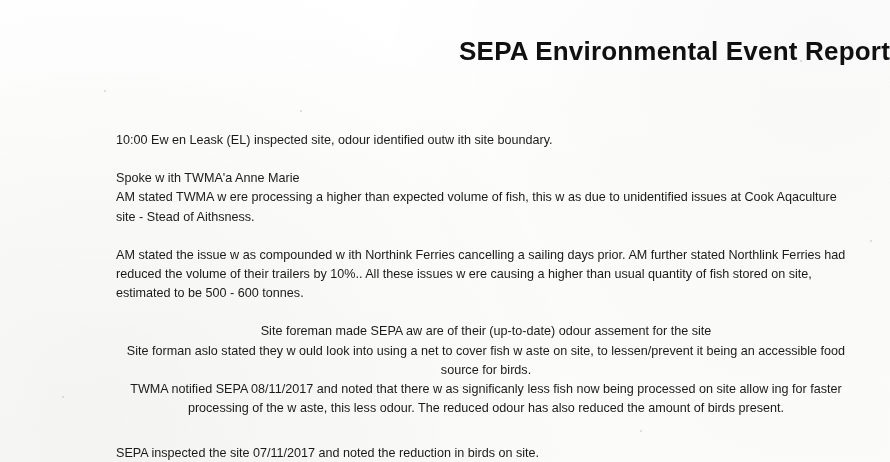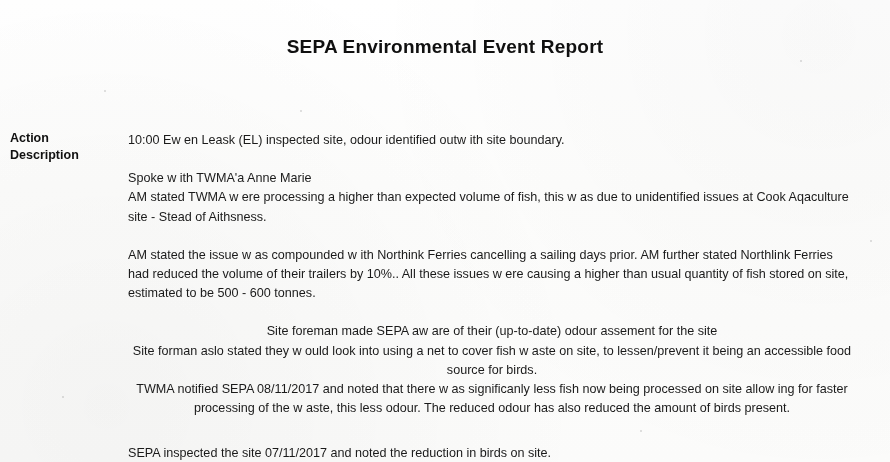--- a/index.html
+++ b/index.html
@@ -22,22 +22,22 @@
     background:
       radial-gradient(circle at 12% 88%, rgba(0,0,0,0.030) 0%, rgba(0,0,0,0) 55%),
       radial-gradient(circle at 92% 8%, rgba(0,0,0,0.022) 0%, rgba(0,0,0,0) 50%),
       linear-gradient(180deg, #ffffff 0%, #fdfdfc 40%, #fbfbfa 100%);
   }
   .doc-title {
     position: absolute;
     left: 0;
     right: 0;
     top: 36px;
-    text-align: center;
-    font-size: 19px;
+    text-align: right;
+    font-size: 26px;
     font-weight: bold;
     letter-spacing: 0.2px;
     color: #101010;
   }
   .label-block {
     position: absolute;
     left: 10px;
     top: 130px;
     width: 95px;
     font-size: 12.5px;
@@ -51,21 +51,21 @@
   .body-block {
     position: absolute;
     left: 116px;
     top: 131px;
     width: 740px;
     font-size: 12.6px;
     line-height: 19.2px;
     color: #1a1a1a;
   }
   .para {
-    margin: 0 0 19px 12px;
+    margin: 0 0 19px 0;
   }
   .para.tight {
     margin-bottom: 0;
     text-align: center;
   }
   .para p {
     margin: 0;
   }
   .spacer-lg {
     height: 26px;
@@ -79,24 +79,20 @@
     height: 2px;
   }
 </style>
 </head>
 <body>
 
 <div class="page">
 
   <div class="doc-title">SEPA Environmental Event Report</div>
 
-  <div class="label-block">
-    <div>Action</div>
-    <div>Description</div>
-  </div>
 
   <div class="body-block">
     <div class="para">
       <p>10:00 Ew en Leask (EL) inspected site, odour identified outw ith site boundary.</p>
     </div>
     <div class="para">
       <p style="white-space: pre-line;">Spoke w ith TWMA'a Anne Marie
 AM stated TWMA w ere processing a higher than expected volume of fish, this w as due to unidentified issues at Cook Aqaculture site - Stead of Aithsness.</p>
     </div>
     <div class="para">

